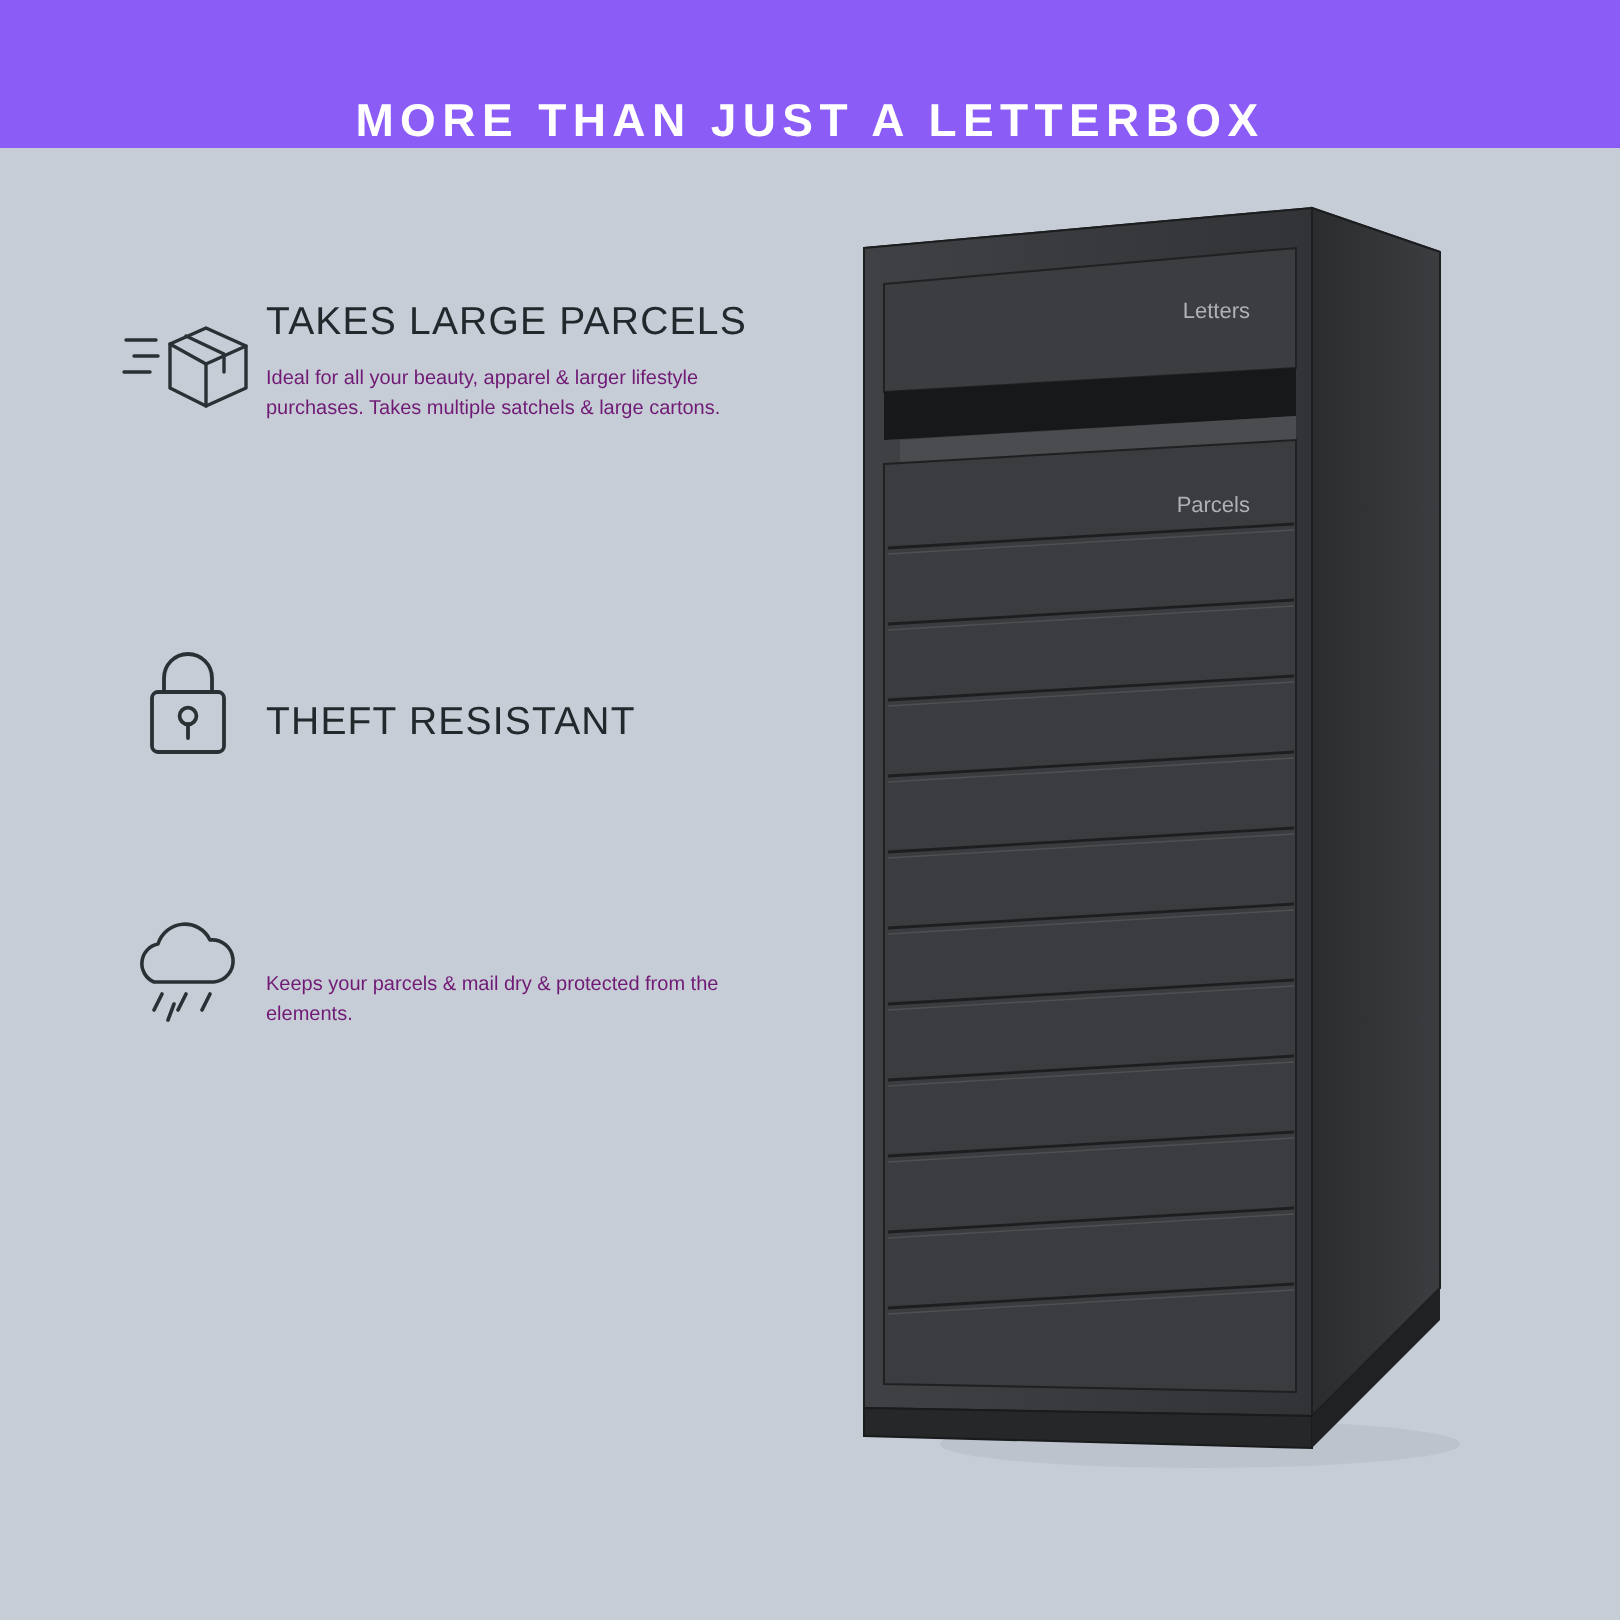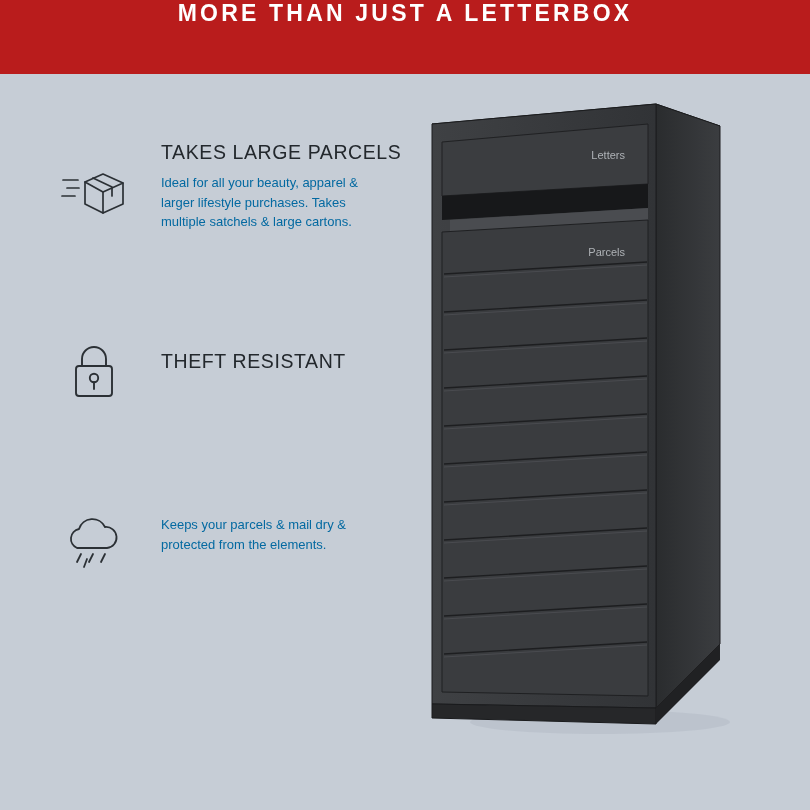--- a/index.html
+++ b/index.html
@@ -18,46 +18,45 @@
     width: 810px;
     height: 810px;
     background: #c6cdd6;
   }
   
   .banner {
     position: absolute;
     left: 0; top: 0;
     width: 810px;
     height: 74px;
-    background: #b91c1c;
+    background: #8b5cf6;
     display: flex;
-    align-items: flex-start;
+    align-items: flex-end;
     justify-content: center;
   }
   .banner-title {
     color: #ffffff;
     font-size: 23px;
     font-weight: bold;
     letter-spacing: 3.2px;
     text-transform: uppercase;
     font-family: "Liberation Sans", sans-serif;
   }
   
   .features {
     position: absolute;
     left: 55px;
     top: 140px;
     width: 390px;
   }
   .feature {
     position: relative;
     display: flex;
-    align-items: center;
+    align-items: flex-end;
     margin-bottom: 66px;
-    gap: 28px;
   }
   .feature-icon {
     width: 78px;
     flex: 0 0 78px;
     display: flex;
     justify-content: center;
     padding-top: 16px;
   }
   .feature-body {
     flex: 1 1 auto;
@@ -67,30 +66,30 @@
     font-size: 19.5px;
     letter-spacing: 0.6px;
     color: #23282d;
     text-transform: uppercase;
     line-height: 1.28;
     margin: 0 0 8px 0;
     font-weight: normal;
     font-family: "Liberation Sans", sans-serif;
   }
   .feature-text {
-    font-size: 13px;
+    font-size: 10px;
     line-height: 1.52;
-    color: #0369a1;
+    color: #701a75;
     margin: 0;
     max-width: 232px;
     font-family: "Liberation Sans", sans-serif;
   }
   
   .feature.f1 { margin-bottom: 96px; }
-  .feature.f2 { margin-bottom: 96px; }
+  .feature.f2 { margin-bottom: 59px; }
   .feature.f3 { margin-bottom: 0; }
 
   .icon-svg { display: block; }
 
   
   .product {
     position: absolute;
     left: 420px;
     top: 84px;
     width: 370px;

